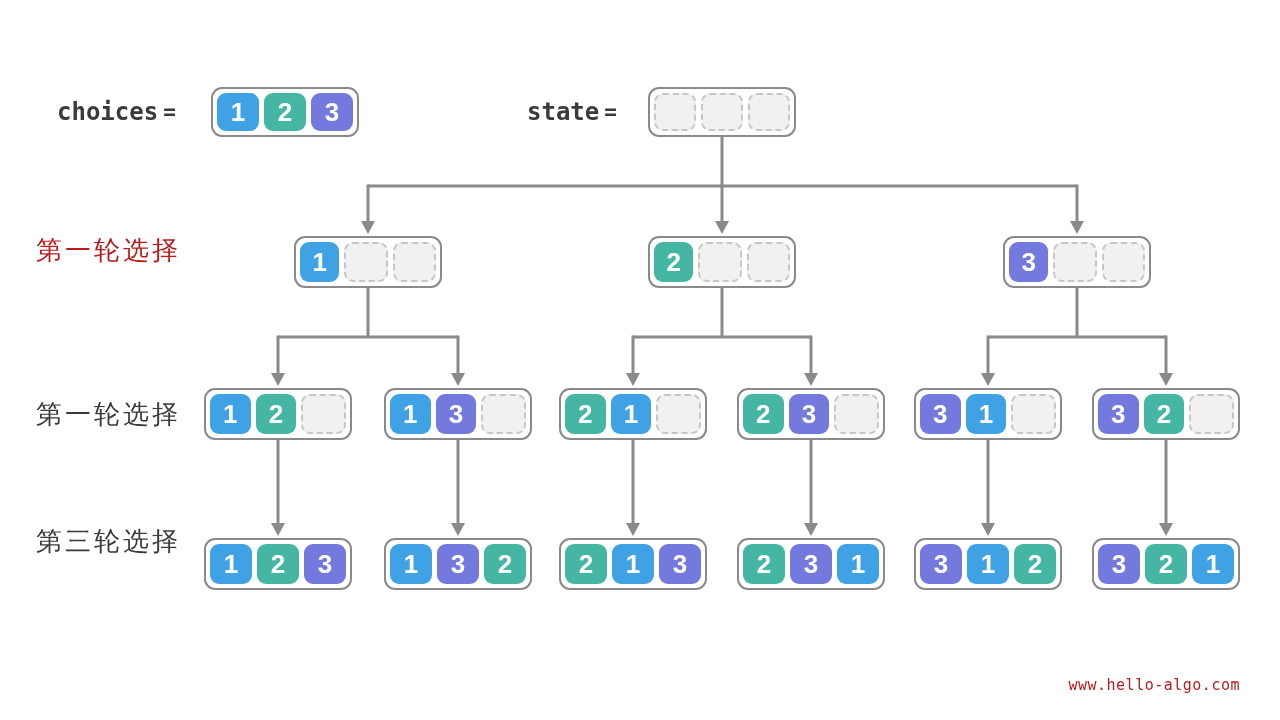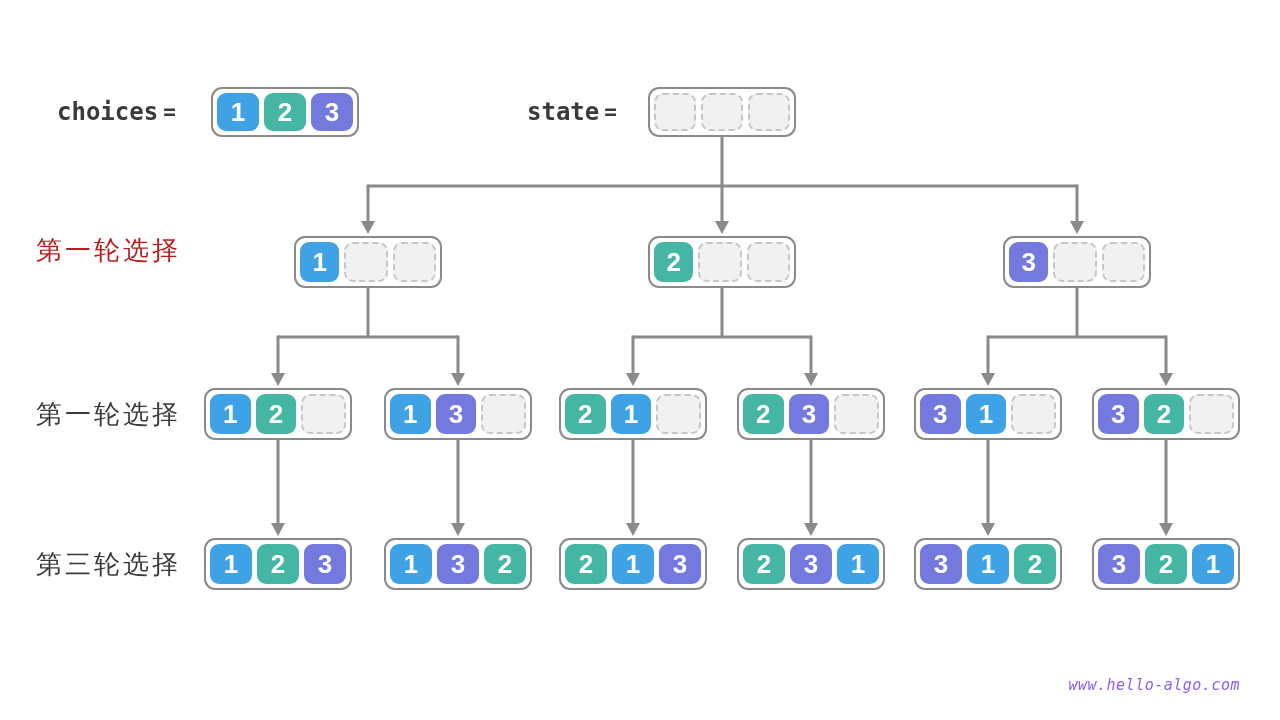--- a/index.html
+++ b/index.html
@@ -148,21 +148,21 @@
   <div id="state-box-slot">
       <div class="sbox hdr" style="left: 648px; top: 87px;">
         <span class="cell empty"></span>
         <span class="cell empty"></span>
         <span class="cell empty"></span>
       </div>
     </div>
 
   <div class="row-label" style="top: 224px; color: #b91c1c;">第一轮选择</div>
   <div class="row-label" style="top: 388px; color: rgb(58, 58, 58);">第一轮选择</div>
-  <div class="row-label" style="top: 538px; color: rgb(58, 58, 58);">第三轮选择</div>
+  <div class="row-label" style="top: 515px; color: rgb(58, 58, 58);">第三轮选择</div>
 
   <div id="tree-slot">
       <div class="sbox" style="left: 294px; top: 236px;">
         <span class="cell" style="background: rgb(62, 162, 229);">1</span>
         <span class="cell empty"></span>
         <span class="cell empty"></span>
       </div>
       <div class="sbox" style="left: 648px; top: 236px;">
         <span class="cell" style="background: rgb(68, 182, 163);">2</span>
         <span class="cell empty"></span>
@@ -228,14 +228,14 @@
         <span class="cell" style="background: rgb(62, 162, 229);">1</span>
         <span class="cell" style="background: rgb(68, 182, 163);">2</span>
       </div>
       <div class="sbox" style="left: 1092px; top: 538px;">
         <span class="cell" style="background: rgb(115, 121, 221);">3</span>
         <span class="cell" style="background: rgb(68, 182, 163);">2</span>
         <span class="cell" style="background: rgb(62, 162, 229);">1</span>
       </div>
     </div>
 
-  <div class="watermark" style="color: #8b5cf6; font-style: italic;">www.hello-algo.com</div>
+  <div class="watermark" style="color: #b91c1c;">www.hello-algo.com</div>
 </div>
 
 </body></html>

